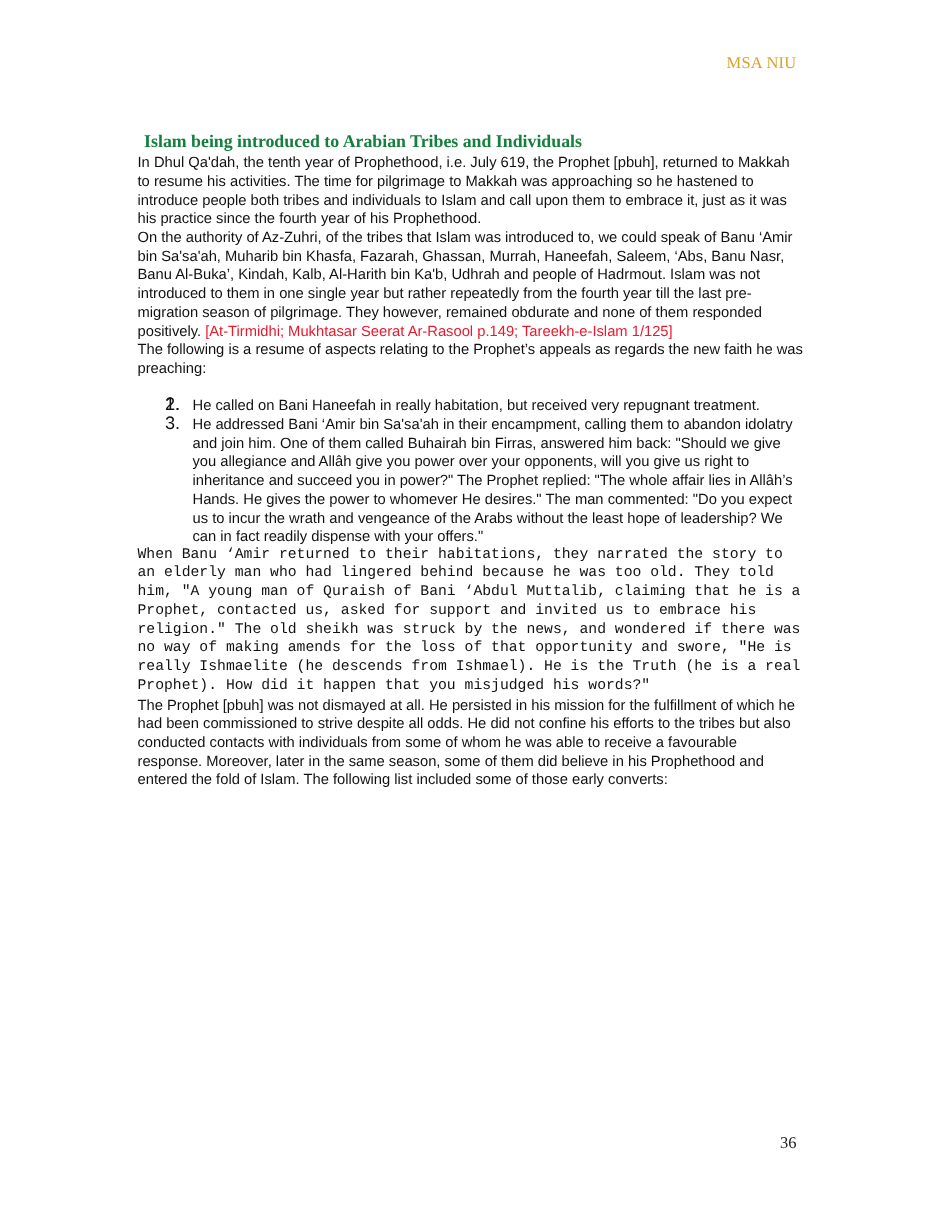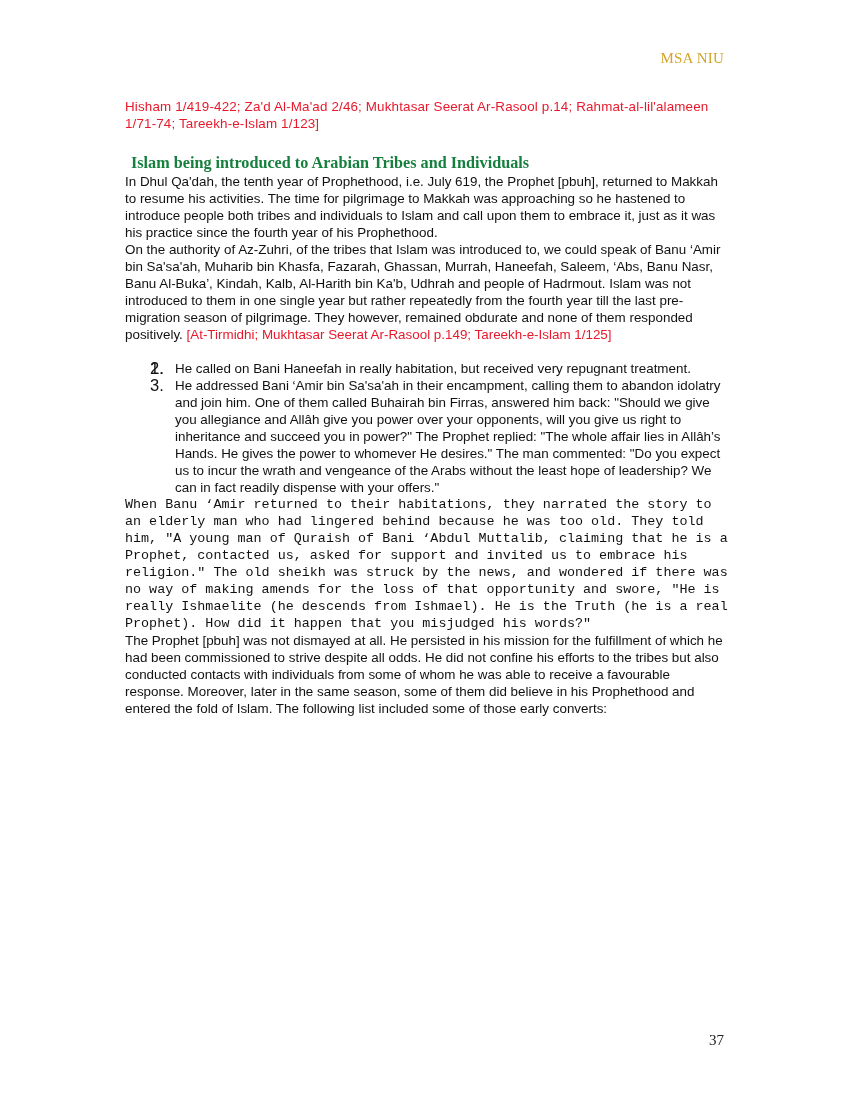--- a/index.html
+++ b/index.html
@@ -91,28 +91,28 @@
   </style>
 </head>
 <body>
 
 <div class="page">
 
   <div class="header">MSA NIU</div>
 
   <div class="content">
 
-    <p class="ref ref-top">Hisham 1/419-422; Za'd Al-Ma'ad 2/46; Mukhtasar Seerat Ar-Rasool p.14; Rahmat-al-lil'alameen 1/71-74; Tareekh-e-Islam 1/123]</p>
 
     <h2 class="section-title">Islam being introduced to Arabian Tribes and Individuals</h2>
 
     <p class="para p1">In Dhul Qa'dah, the tenth year of Prophethood, i.e. July 619, the Prophet [pbuh], returned to Makkah to resume his activities. The time for pilgrimage to Makkah was approaching so he hastened to introduce people both tribes and individuals to Islam and call upon them to embrace it, just as it was his practice since the fourth year of his Prophethood.</p>
 
     <p class="para p2"><span>On the authority of Az-Zuhri, of the tribes that Islam was introduced to, we could speak of Banu ‘Amir bin Sa'sa'ah, Muharib bin Khasfa, Fazarah, Ghassan, Murrah, Haneefah, Saleem, ‘Abs, Banu Nasr, Banu Al-Buka’, Kindah, Kalb, Al-Harith bin Ka'b, Udhrah and people of Hadrmout. Islam was not introduced to them in one single year but rather repeatedly from the fourth year till the last pre-migration season of pilgrimage. They however, remained obdurate and none of them responded positively. </span><span class="ref">[At-Tirmidhi; Mukhtasar Seerat Ar-Rasool p.149; Tareekh-e-Islam 1/125]</span></p>
 
+    <p class="para p3">The following is a resume of aspects relating to the Prophet’s appeals as regards the new faith he was preaching:</p>
 
     <ol class="aspects">
       <li>
         <span class="num">1.</span>
       </li>
       <li>
         <span class="num">2.</span>
         <span>He called on Bani Haneefah in really habitation, but received very repugnant treatment.</span>
       </li>
       <li>
@@ -120,15 +120,15 @@
         <span>He addressed Bani ‘Amir bin Sa'sa'ah in their encampment, calling them to abandon idolatry and join him. One of them called Buhairah bin Firras, answered him back: "Should we give you allegiance and Allâh give you power over your opponents, will you give us right to inheritance and succeed you in power?" The Prophet replied: "The whole affair lies in Allâh’s Hands. He gives the power to whomever He desires." The man commented: "Do you expect us to incur the wrath and vengeance of the Arabs without the least hope of leadership? We can in fact readily dispense with your offers."</span>
       </li>
     </ol>
 
     <p class="para p4">When Banu ‘Amir returned to their habitations, they narrated the story to an elderly man who had lingered behind because he was too old. They told him, "A young man of Quraish of Bani ‘Abdul Muttalib, claiming that he is a Prophet, contacted us, asked for support and invited us to embrace his religion." The old sheikh was struck by the news, and wondered if there was no way of making amends for the loss of that opportunity and swore, "He is really Ishmaelite (he descends from Ishmael). He is the Truth (he is a real Prophet). How did it happen that you misjudged his words?"</p>
 
     <p class="para p5">The Prophet [pbuh] was not dismayed at all. He persisted in his mission for the fulfillment of which he had been commissioned to strive despite all odds. He did not confine his efforts to the tribes but also conducted contacts with individuals from some of whom he was able to receive a favourable response. Moreover, later in the same season, some of them did believe in his Prophethood and entered the fold of Islam. The following list included some of those early converts:</p>
 
   </div>
 
-  <div class="footer">37</div>
+  <div class="footer">36</div>
 
 </div>
 
 </body></html>

